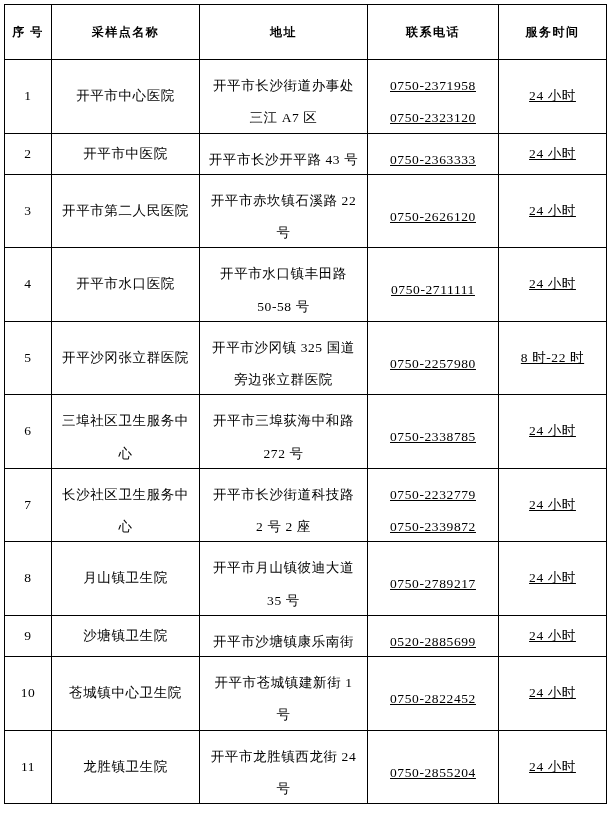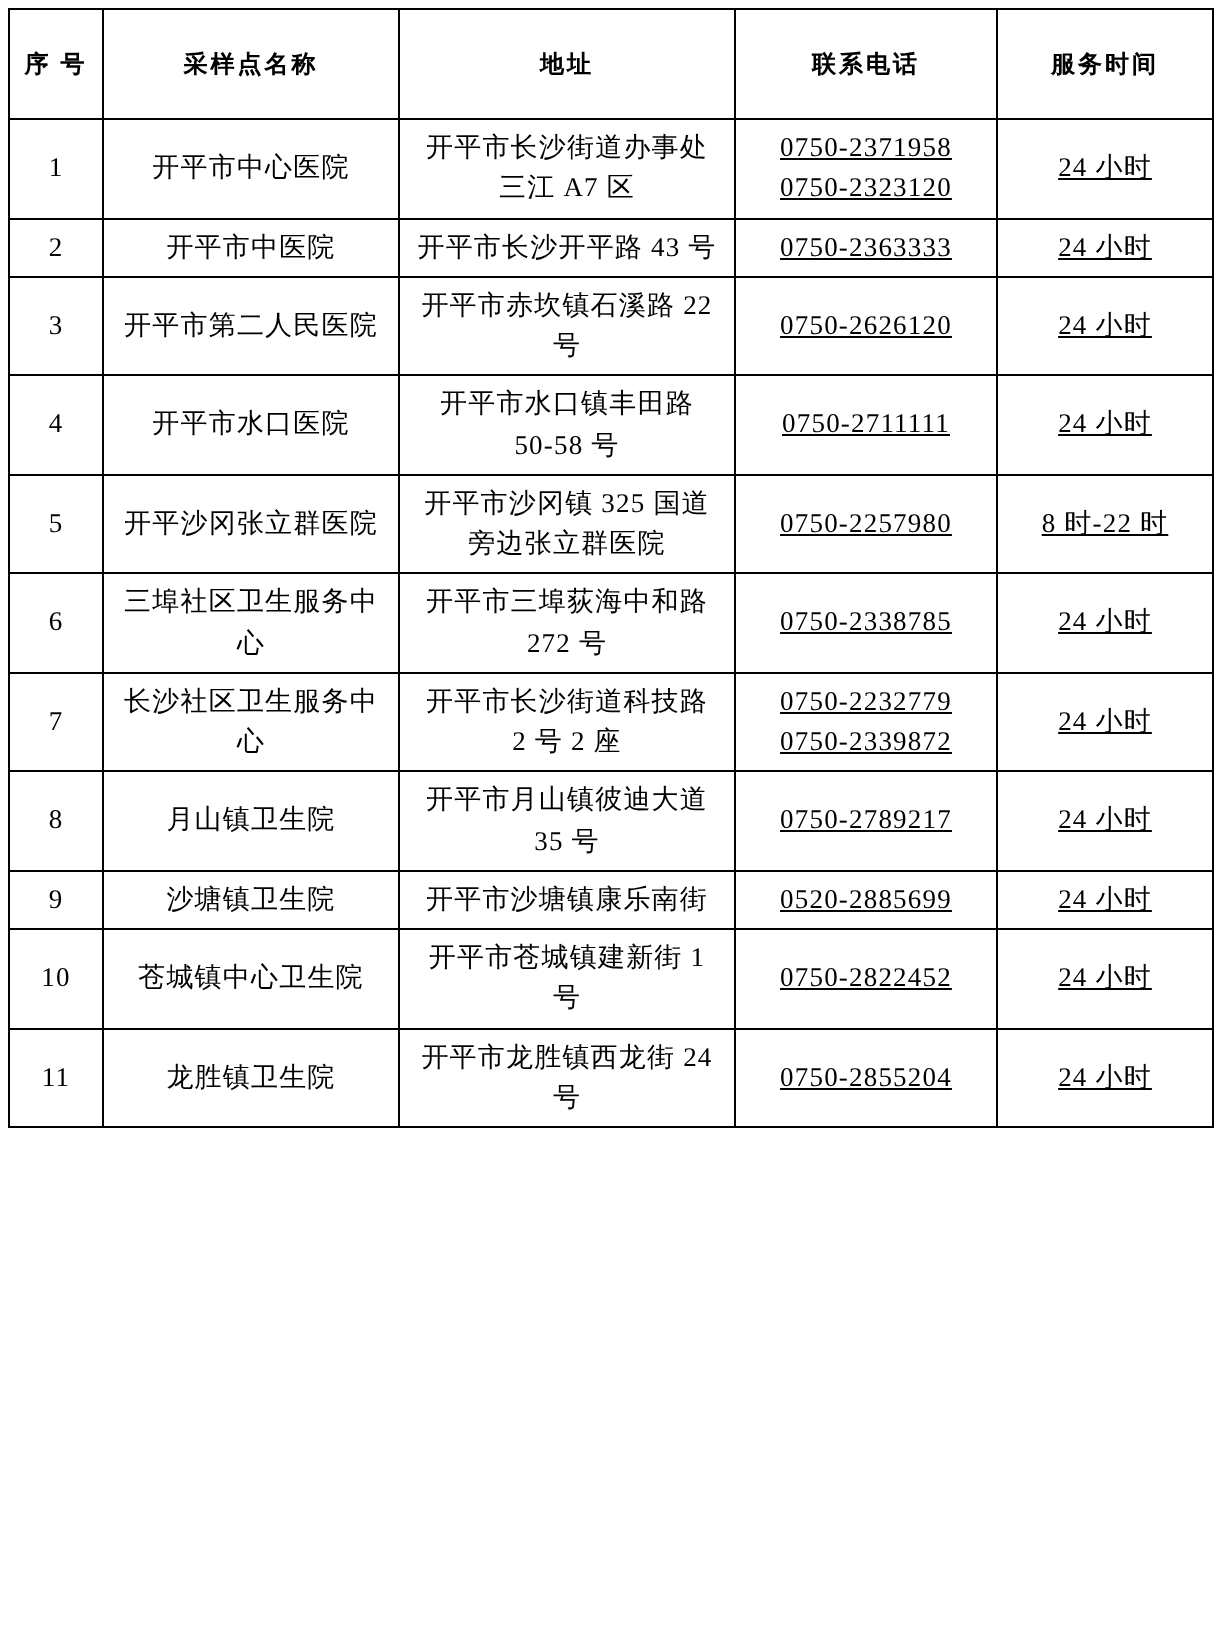--- a/index.html
+++ b/index.html
@@ -47,21 +47,21 @@
   col.c-idx    { width: 47px; }
   col.c-name   { width: 148px; }
   col.c-addr   { width: 168px; }
   col.c-phone  { width: 131px; }
   col.c-hours  { width: 108px; }
   td.idx { font-size: 13px; letter-spacing: 0; }
   td.name { letter-spacing: 1px; }
   td.addr { letter-spacing: 0.5px; }
   td.phone { letter-spacing: 0; font-size: 13.5px; text-decoration: underline; }
   td.hours { letter-spacing: 0.5px; text-decoration: underline; }
-  .lines span { display: block; }
+  .lines span { display: block; margin-top: 12px; }
 </style>
 </head>
 <body>
 
 <div class="sheet">
   <table class="sampling-table">
     <colgroup>
       <col class="c-idx">
       <col class="c-name">
       <col class="c-addr">

